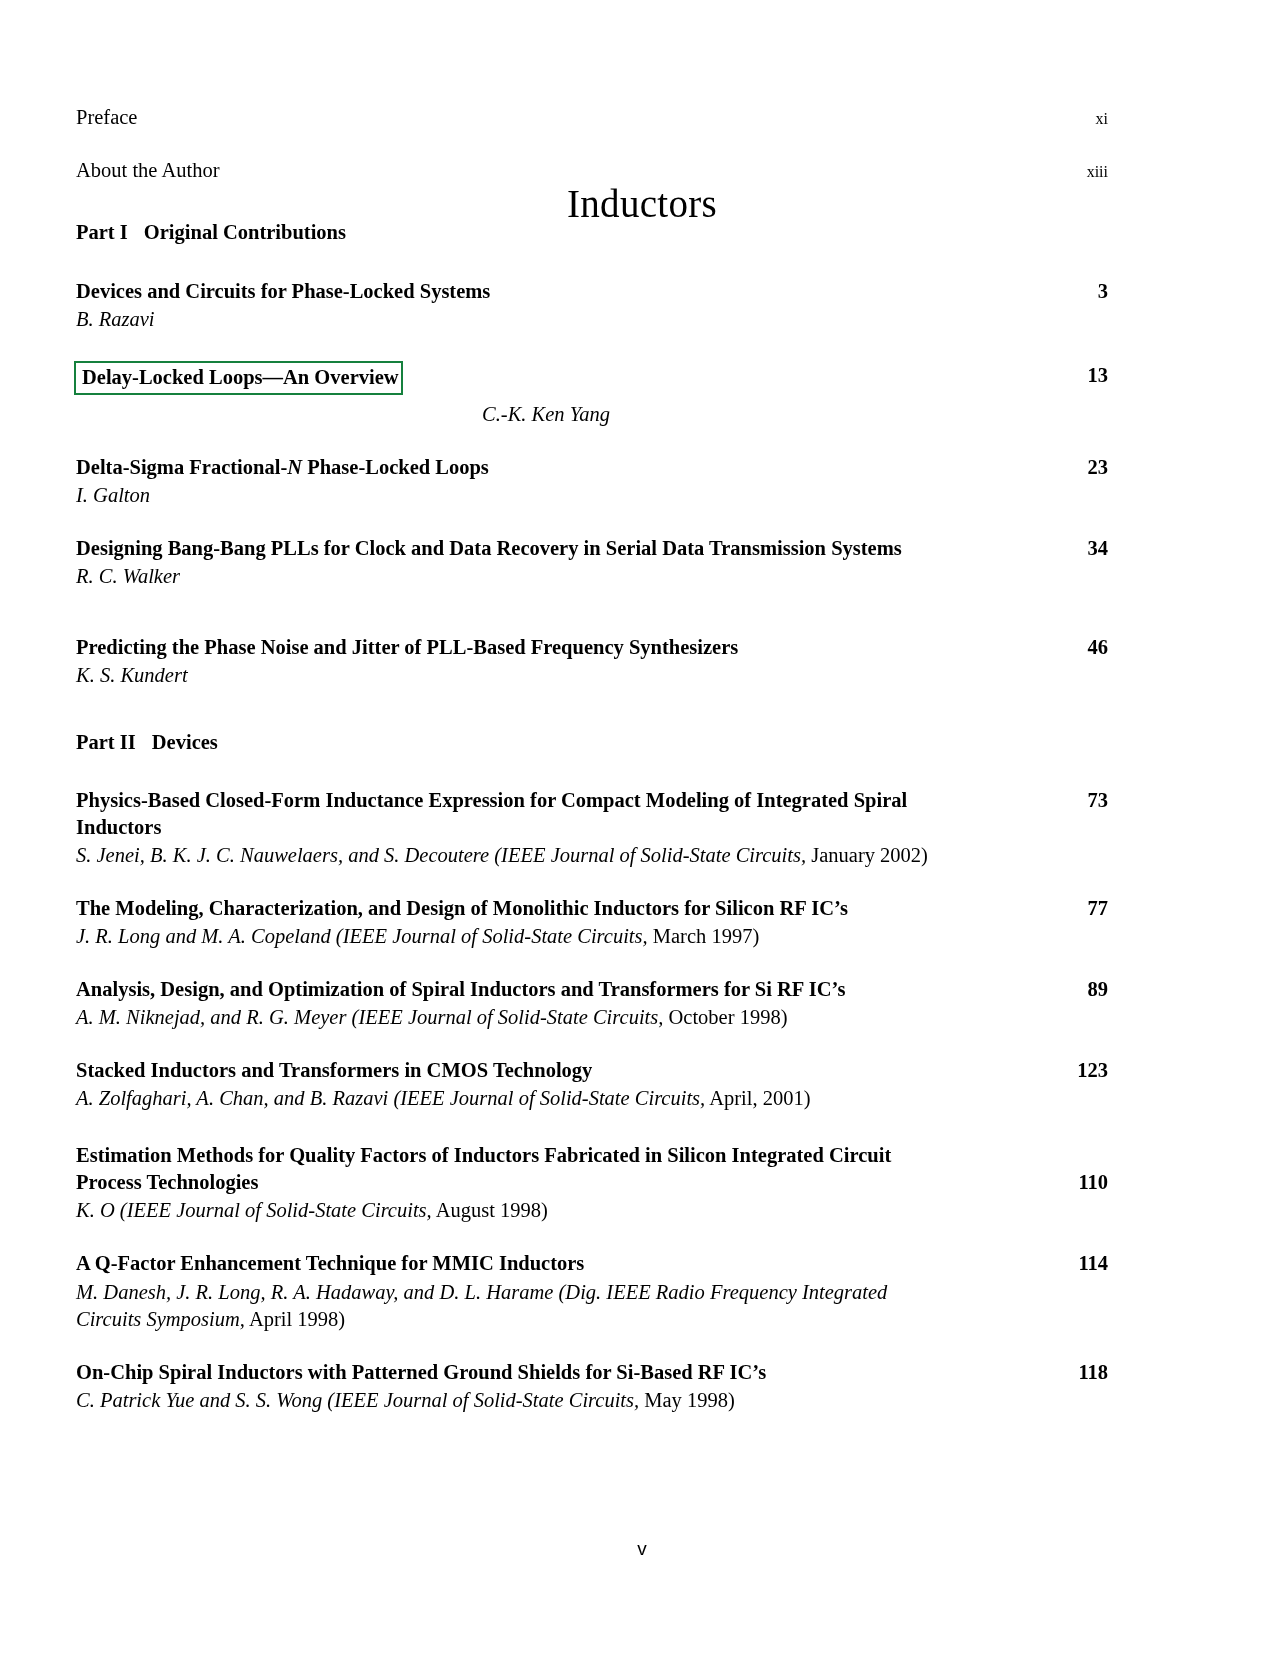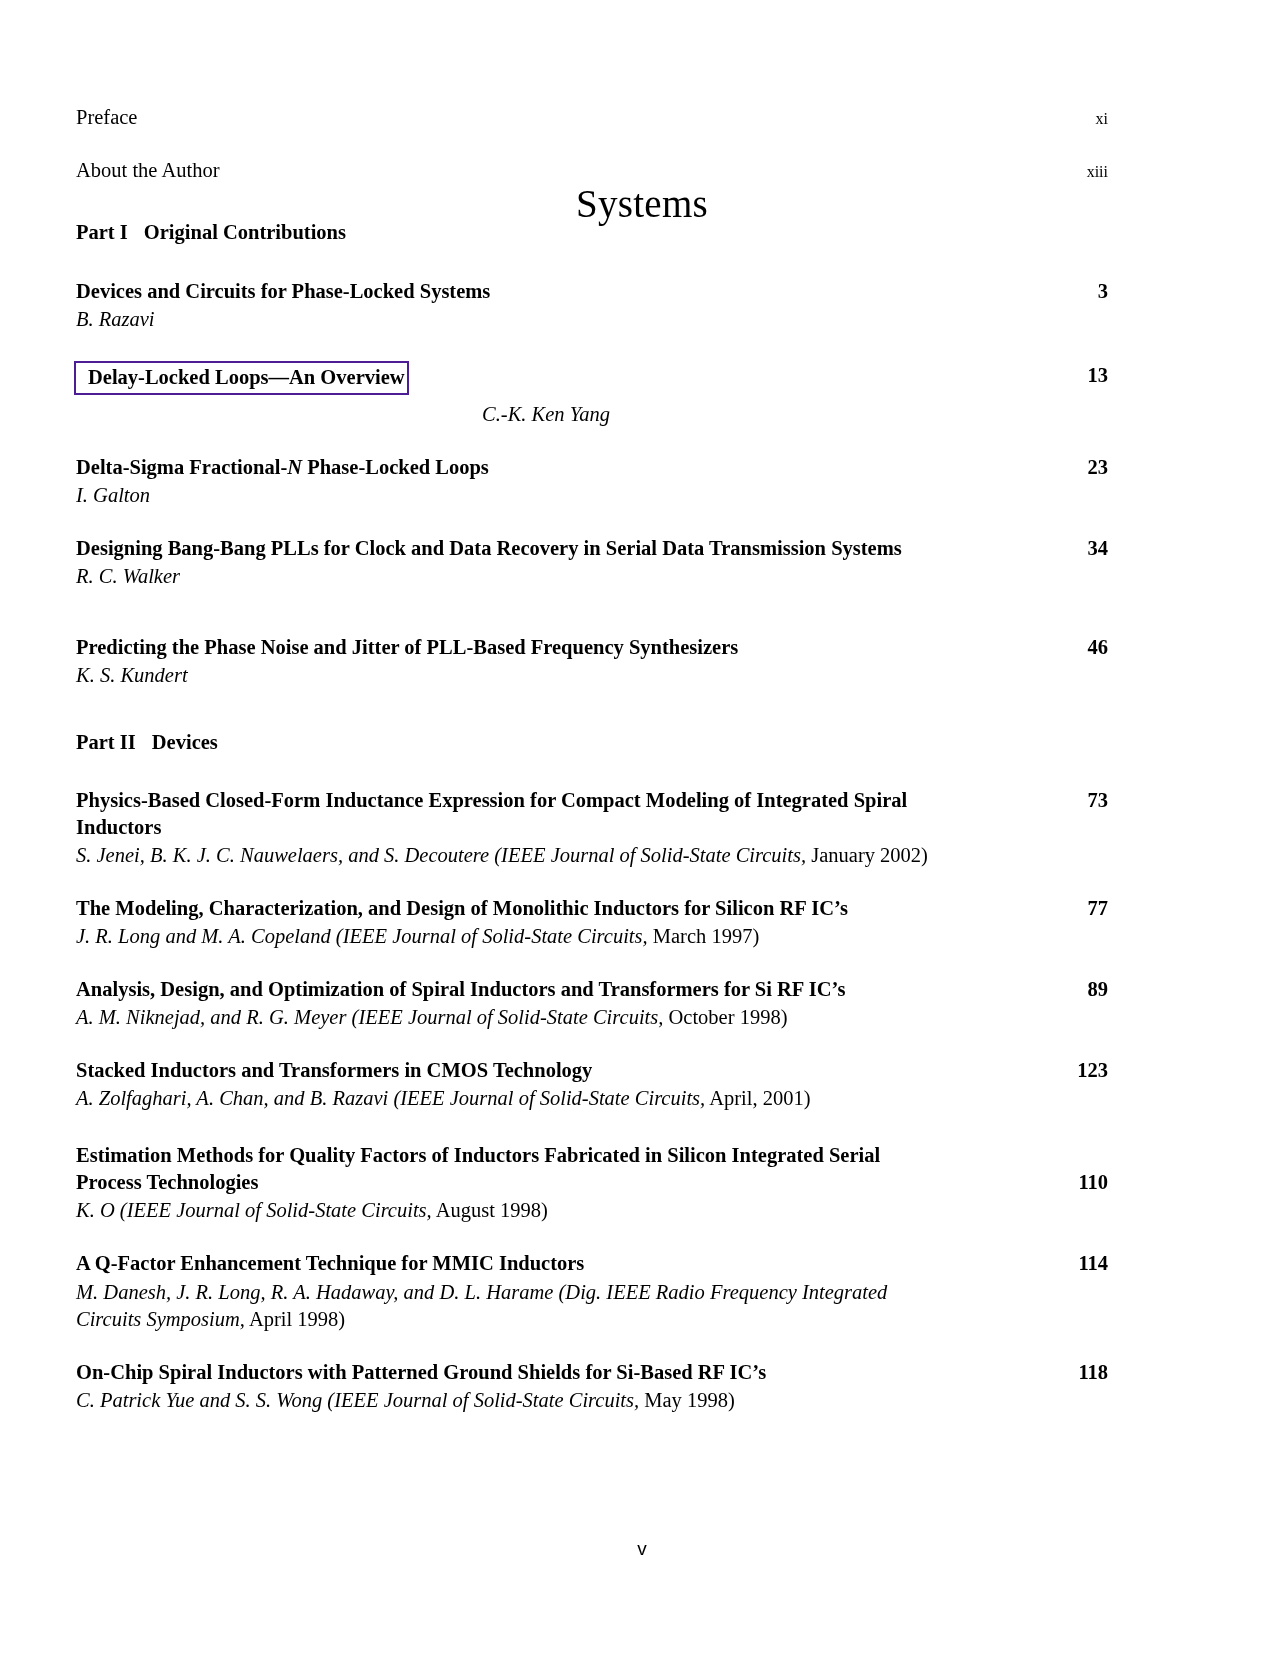--- a/index.html
+++ b/index.html
@@ -77,22 +77,22 @@
     justify-content: space-between;
   }
   .entry-title {
     font-weight: bold;
     font-size: 20.5px;
     line-height: 1.32;
     max-width: 905px;
   }
   .entry-title .boxed {
     display: inline-block;
-    border: 2px solid #4c1d95;
-    padding: 1px 2px 2px 12px;
+    border: 2px solid #15803d;
+    padding: 1px 2px 2px 6px;
     margin: -1px -2px -2px -2px;
     font-family: Liberation Serif, serif;
   }
   .entry-page {
     font-weight: bold;
     font-size: 20.5px;
     line-height: 1.32;
     text-align: right;
     white-space: nowrap;
     min-width: 52px;
@@ -119,21 +119,21 @@
     text-align: center;
     font-size: 19px;
     font-family: "Liberation Sans", "DejaVu Sans", sans-serif;
   }
 </style>
 </head>
 <body>
 
 <div class="page">
 
-  <h1 class="doc-title">Systems</h1>
+  <h1 class="doc-title">Inductors</h1>
 
   <div class="content-area">
 
     <div class="frontmatter">
       <div class="fm-row">
         <span class="fm-label">Preface</span>
         <span class="fm-page">xi</span>
       </div>
       <div class="fm-row">
         <span class="fm-label">About the Author</span>
@@ -216,21 +216,21 @@
     <div class="entry" style="margin-top:26px;">
       <div class="entry-line">
         <div class="entry-title">Stacked Inductors and Transformers in CMOS Technology</div>
         <div class="entry-page">123</div>
       </div>
       <div class="entry-authors"><span style="font-style:italic;">A. Zolfaghari, A. Chan, and B. Razavi (</span><span class="ital">IEEE Journal of Solid-State Circuits,</span><span class="roman"> April, 2001)</span></div>
     </div>
 
     <div class="entry" style="margin-top:30px;">
       <div class="entry-line">
-        <div class="entry-title" style="max-width:860px;"><span>Estimation Methods for Quality Factors of Inductors Fabricated in Silicon Integrated Serial</span><br><span>Process Technologies</span></div>
+        <div class="entry-title" style="max-width:860px;"><span>Estimation Methods for Quality Factors of Inductors Fabricated in Silicon Integrated Circuit</span><br><span>Process Technologies</span></div>
         <div class="entry-page bottom-aligned">110</div>
       </div>
       <div class="entry-authors"><span style="font-style:italic;">K. O (</span><span class="ital">IEEE Journal of Solid-State Circuits,</span><span class="roman"> August 1998)</span></div>
     </div>
 
     <div class="entry" style="margin-top:26px;">
       <div class="entry-line">
         <div class="entry-title">A Q-Factor Enhancement Technique for MMIC Inductors</div>
         <div class="entry-page">114</div>
       </div>

